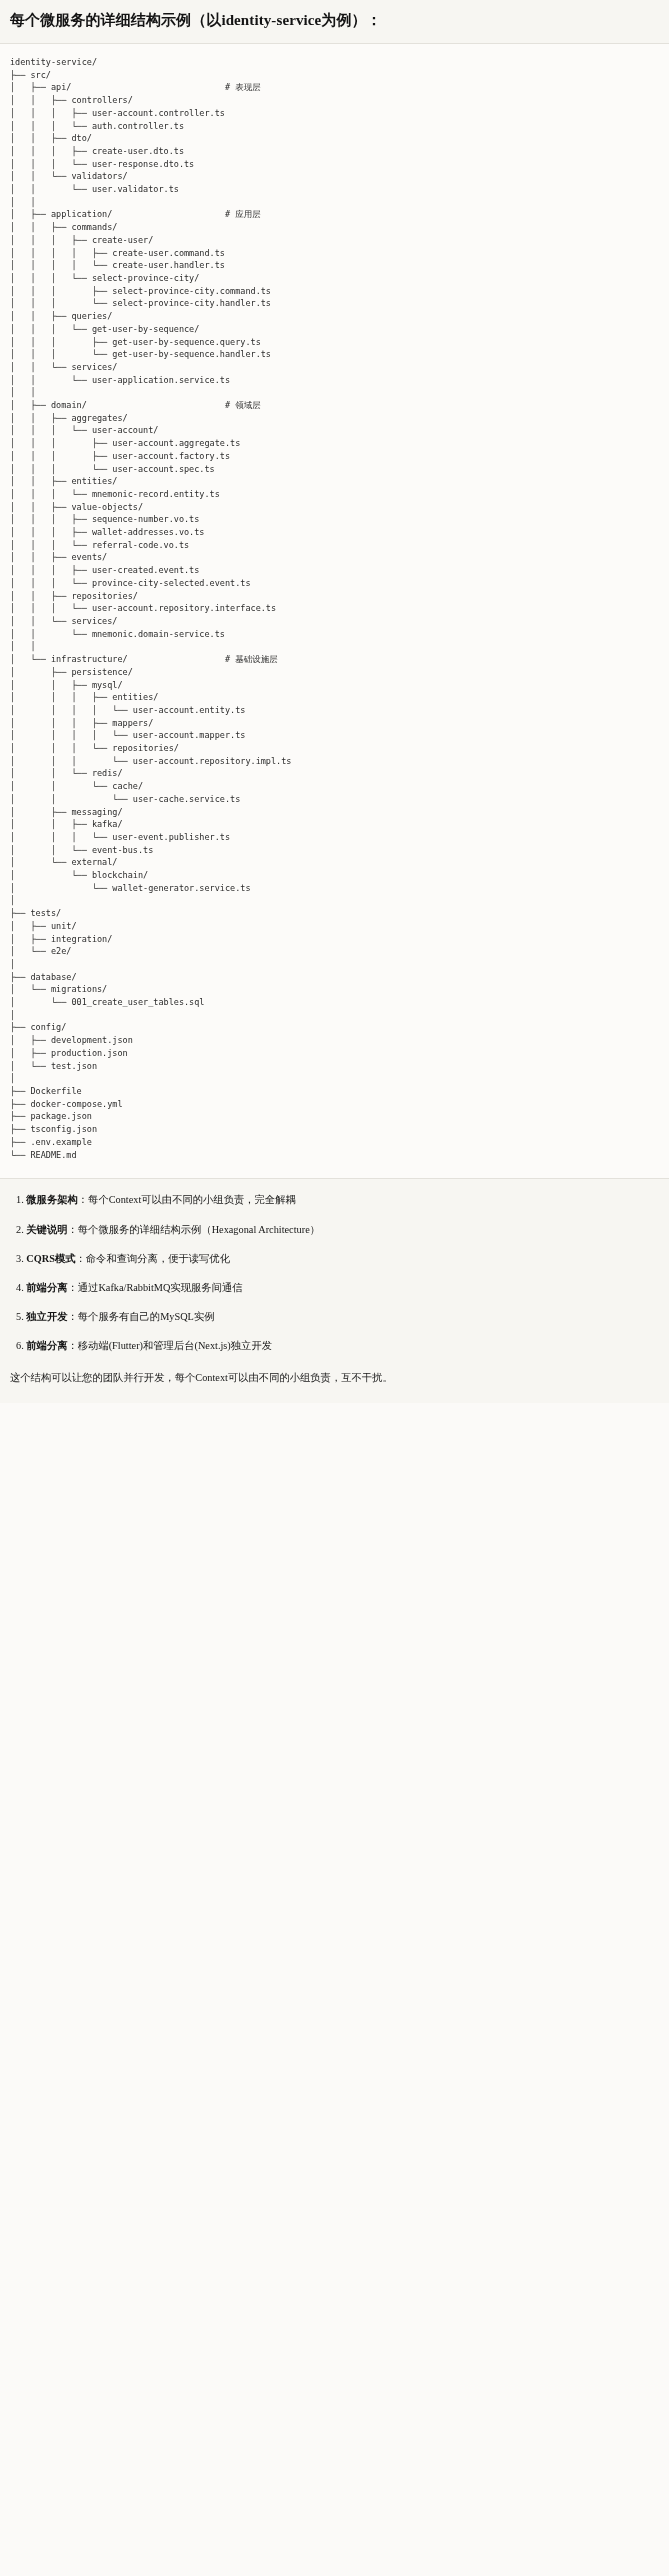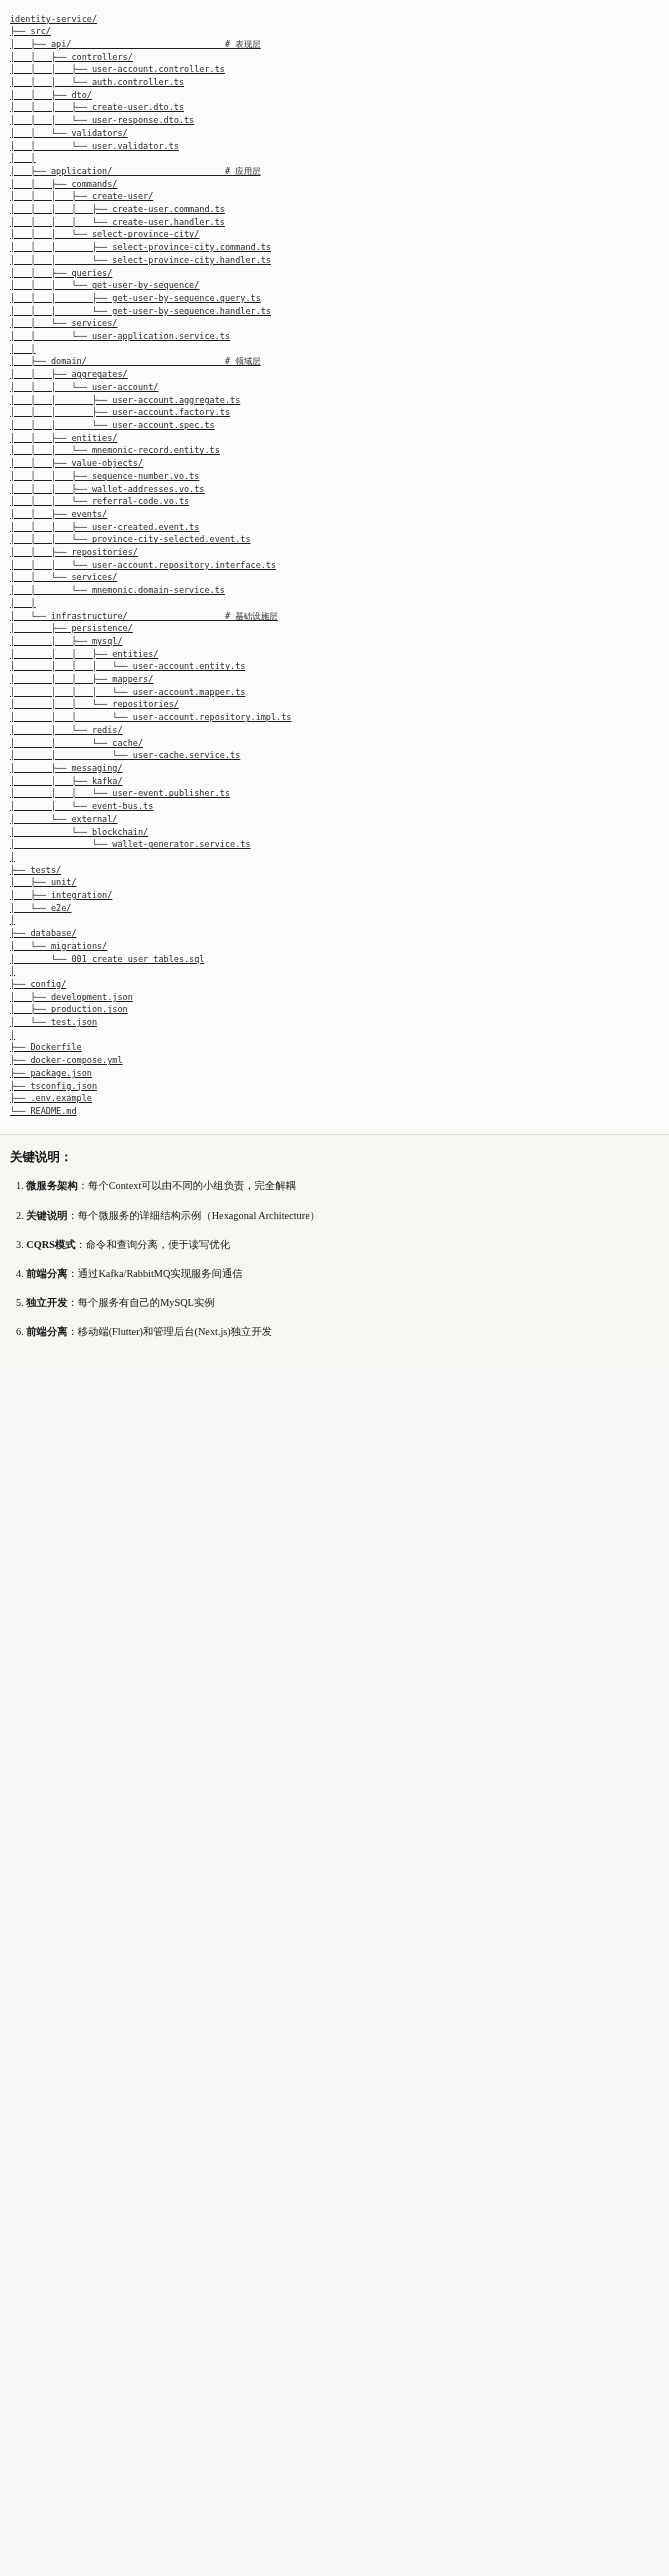--- a/index.html
+++ b/index.html
@@ -31,21 +31,20 @@
     white-space:nowrap;
   }
 
   
   .tree-block{
     box-sizing:border-box;
     width:100%;
     background:#fcfbf9;
     border-bottom:0.6px solid #e3e1db;
     padding:12.5px 10px 16.3px 10px;
-    text-decoration:underline;
   }
   pre.tree{
     margin:0;
     font-family:"DejaVu Sans Mono", monospace;
     font-size:8.5px;
     line-height:12.7px;
     color:#2b2b2b;
     white-space:pre;
     letter-spacing:0px;
     tab-size:4;
@@ -83,20 +82,23 @@
     line-height:1.6;
     margin:16.3px 0 0 0;
     color:#161616;
   }
 </style>
 </head>
 <body>
 
 <div class="page">
 
+  <div class="head-band">
+    <h1 class="head-title">每个微服务的详细结构示例（以identity-service为例）：</h1>
+  </div>
 
   <div class="tree-block">
     <pre class="tree">identity-service/
 ├── src/
 │   ├── api/                              # 表现层
 │   │   ├── controllers/
 │   │   │   ├── user-account.controller.ts
 │   │   │   └── auth.controller.ts
 │   │   ├── dto/
 │   │   │   ├── create-user.dto.ts
@@ -175,37 +177,37 @@
 │
 ├── Dockerfile
 ├── docker-compose.yml
 ├── package.json
 ├── tsconfig.json
 ├── .env.example
 └── README.md</pre>
   </div>
 
   <div class="notes">
-    <h2>关键说明：</h2>
     <ol class="notes-list">
       <li>
         <b>微服务架构</b><span>：每个Context可以由不同的小组负责，完全解耦</span>
       </li>
       <li>
         <b>关键说明</b><span>：每个微服务的详细结构示例（Hexagonal Architecture）</span>
       </li>
       <li>
         <b>CQRS模式</b><span>：命令和查询分离，便于读写优化</span>
       </li>
       <li>
         <b>前端分离</b><span>：通过Kafka/RabbitMQ实现服务间通信</span>
       </li>
       <li>
         <b>独立开发</b><span>：每个服务有自己的MySQL实例</span>
       </li>
       <li>
         <b>前端分离</b><span>：移动端(Flutter)和管理后台(Next.js)独立开发</span>
       </li>
     </ol>
+    <p class="closing">这个结构可以让您的团队并行开发，每个Context可以由不同的小组负责，互不干扰。</p>
   </div>
 
 </div>
 
 
 </body></html>

